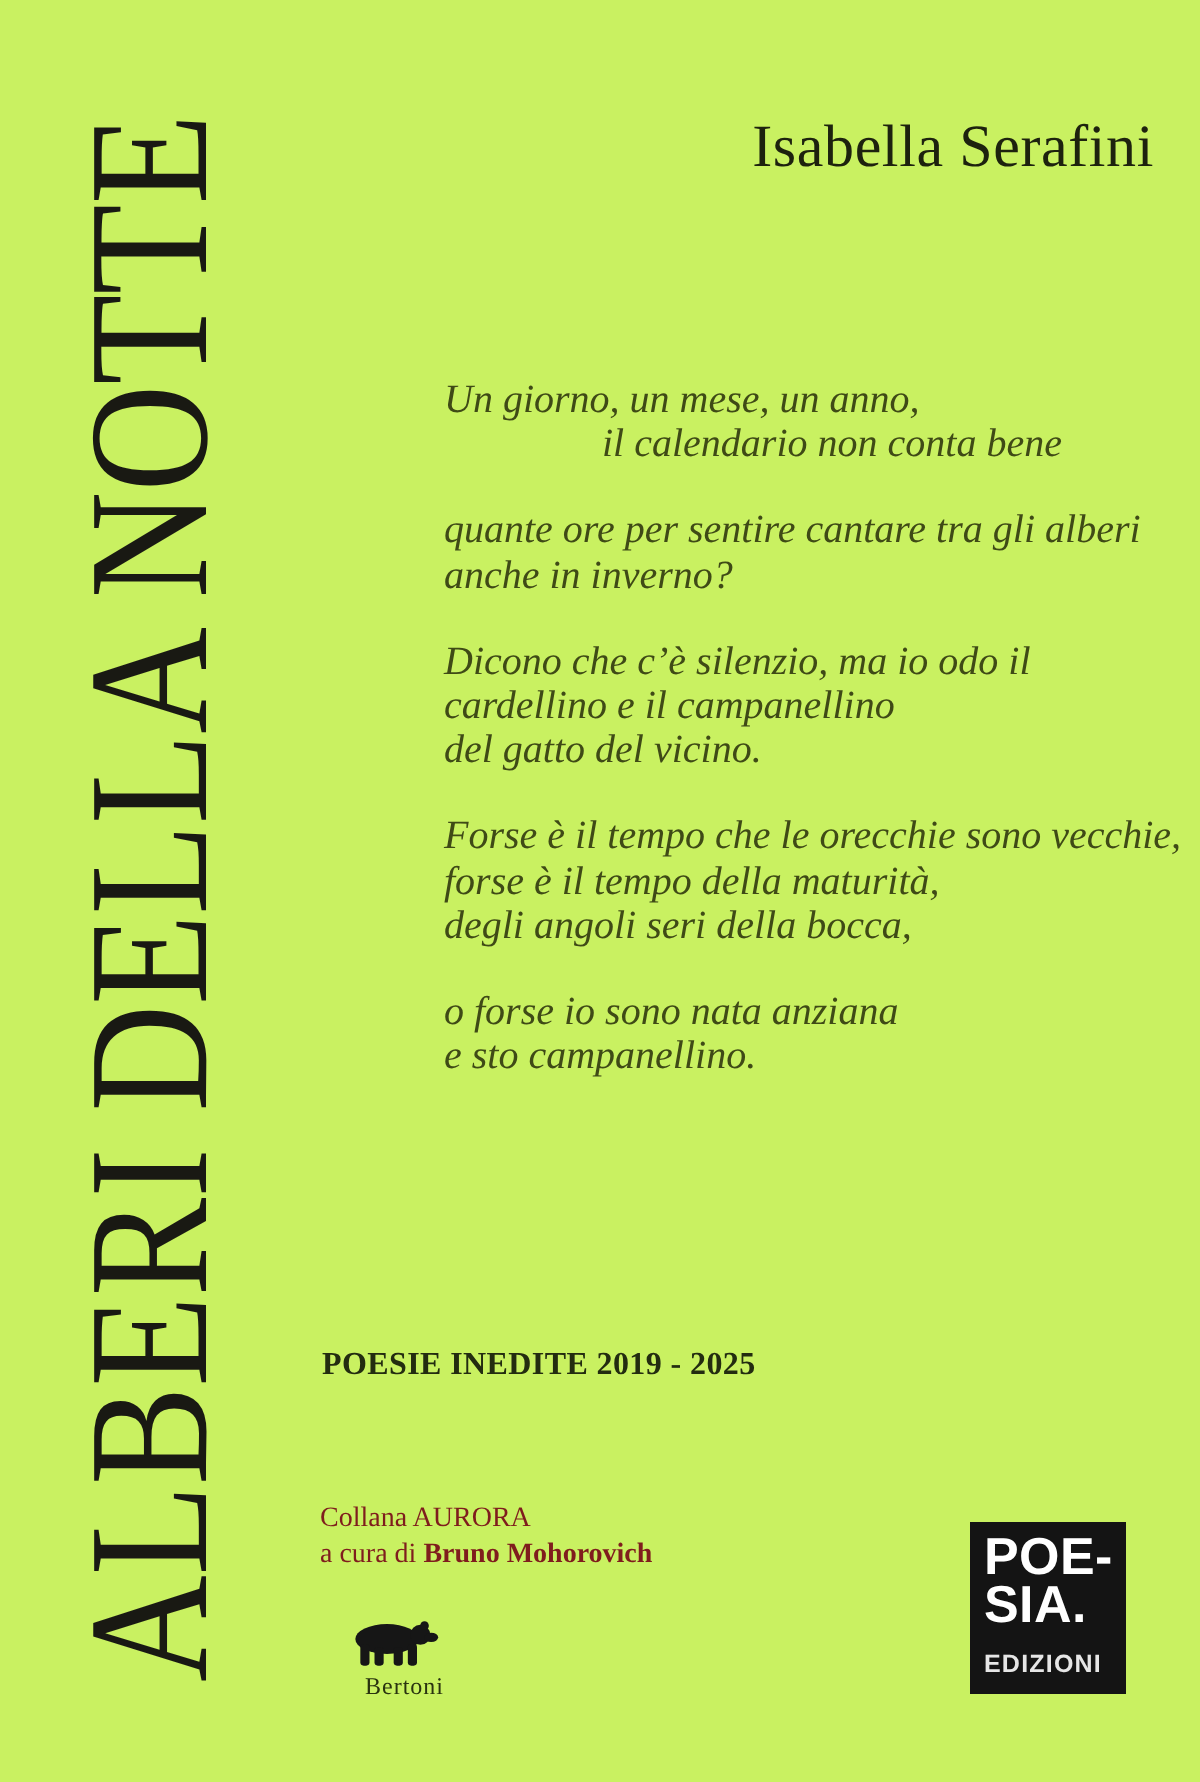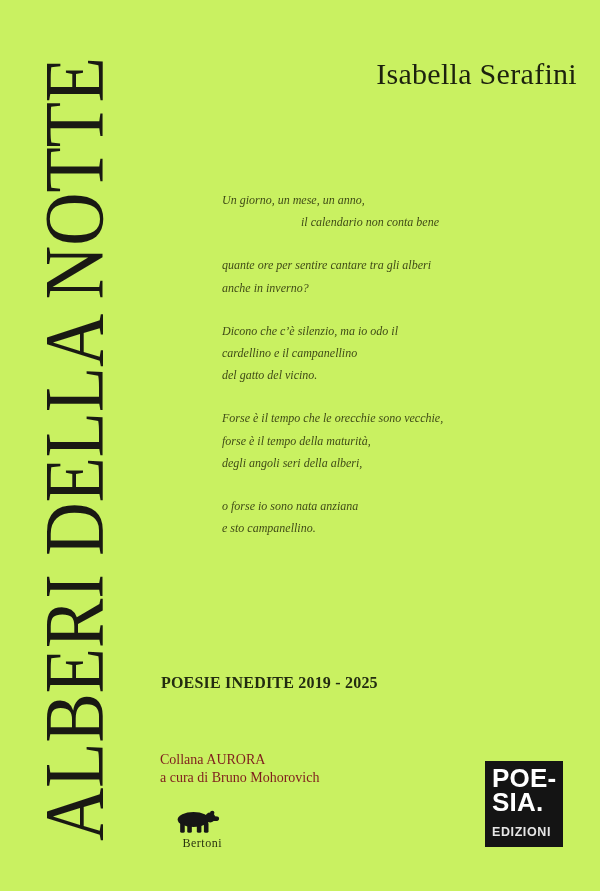--- a/index.html
+++ b/index.html
@@ -19,21 +19,21 @@
   .author{
     position:absolute;
     top:57px;right:23px;
     font-size:30px;
     letter-spacing:0.3px;
     color:#1d220e;
   }
   .poem{
     position:absolute;
     left:222px;top:189px;
-    font-size:12px;
+    font-size:20px;
     line-height:22.4px;
     font-style:italic;
     color:#3f4a16;
     width:330px;
   }
   .stanza{margin:0 0 20.5px 0;}
   .pl{white-space:nowrap;}
   .pl.ind{padding-left:79px;}
   .subtitle{
     position:absolute;
@@ -45,21 +45,21 @@
     white-space:nowrap;
   }
   .imprint{
     position:absolute;
     left:160px;top:751px;
     font-size:14px;
     line-height:18px;
     color:#7f1d1d;
     white-space:nowrap;
   }
-  .imprint b{font-weight:400;}
+  .imprint b{font-weight:700;}
   .publisher{
     position:absolute;
     left:170px;top:810px;
     width:52px;
     text-align:right;
   }
   .publisher svg{display:block;margin:0 auto;}
   .publisher-name{
     margin-top:2px;
     font-size:12px;
@@ -113,21 +113,21 @@
       <div class="pl">anche in inverno?</div>
     </div>
     <div class="stanza">
       <div class="pl">Dicono che c’è silenzio, ma io odo il</div>
       <div class="pl">cardellino e il campanellino</div>
       <div class="pl">del gatto del vicino.</div>
     </div>
     <div class="stanza">
       <div class="pl">Forse è il tempo che le orecchie sono vecchie,</div>
       <div class="pl">forse è il tempo della maturità,</div>
-      <div class="pl">degli angoli seri della alberi,</div>
+      <div class="pl">degli angoli seri della bocca,</div>
     </div>
     <div class="stanza">
       <div class="pl">o forse io sono nata anziana</div>
       <div class="pl">e sto campanellino.</div>
     </div>
   </div>
 
   <div class="subtitle">POESIE INEDITE 2019 - 2025</div>
 
   <div class="imprint">

